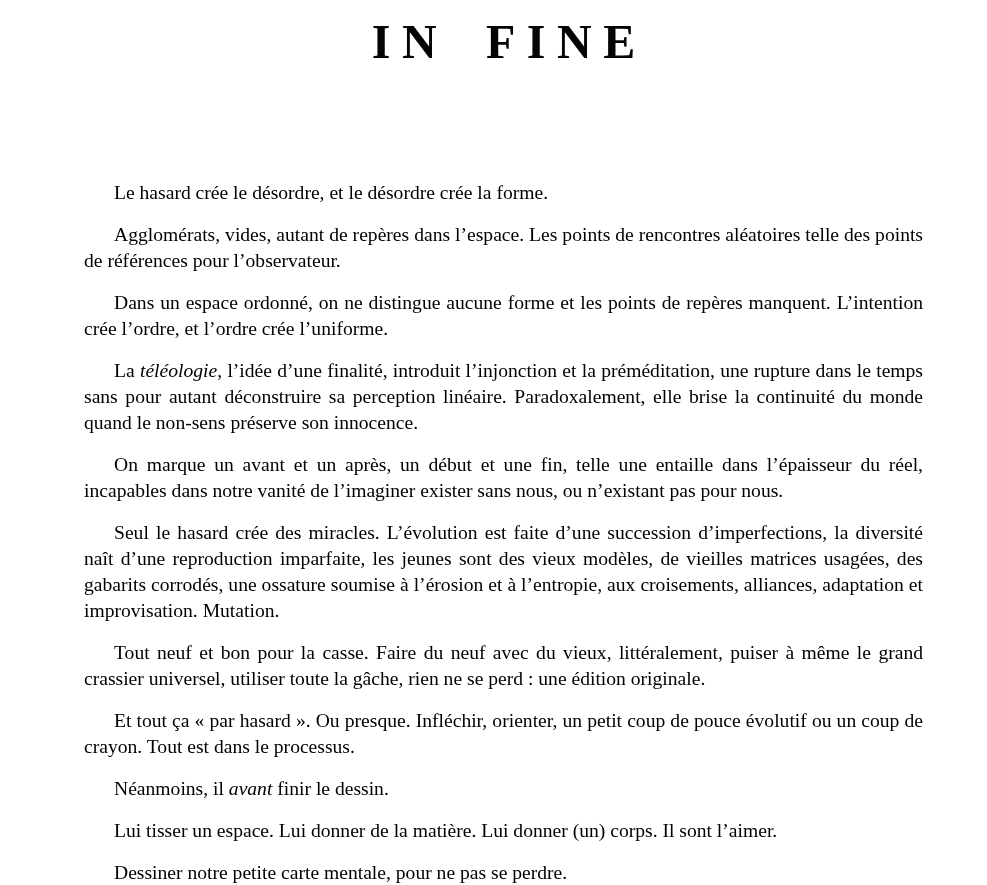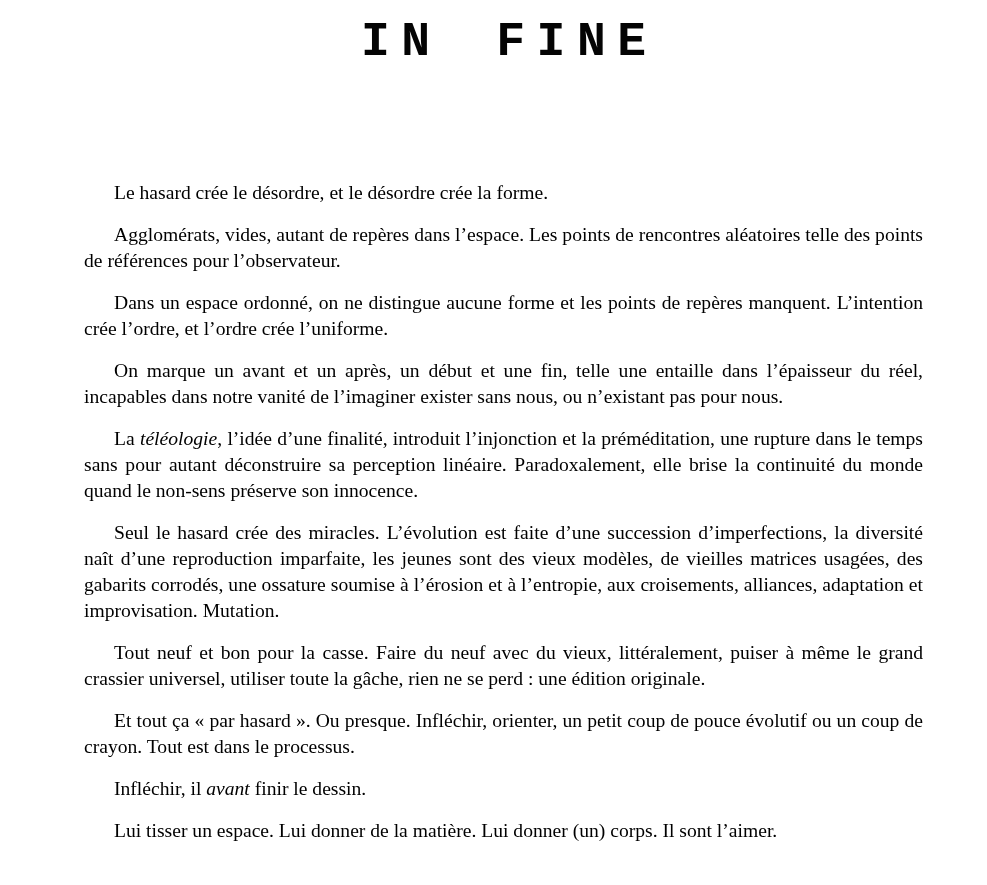--- a/index.html
+++ b/index.html
@@ -17,21 +17,21 @@
   .page {
     width: 987px;
     height: 885px;
     background: #ffffff;
     box-sizing: border-box;
     padding: 18px 48px 0 68px;
   }
   .doc-title {
     margin: 0;
     text-align: center;
-    font-family: Liberation Mono, monospace;
+    font-family: Liberation Serif, serif;
     font-weight: bold;
     font-size: 48px;
     line-height: 1;
     letter-spacing: 0.24em;
     word-spacing: 0.30em;
     color: #040404;
     white-space: nowrap;
     text-indent: 0.24em; 
   }
   .doc-body {
@@ -65,32 +65,33 @@
 
   <div class="doc-body">
 
     <p><span>Le hasard crée le désordre, et le désordre crée la forme.</span></p>
 
 
     <p><span>Agglomérats, vides, autant de repères dans l’espace. Les points de rencontres aléatoires telle des points de références pour l’observateur.</span></p>
 
     <p><span>Dans un espace ordonné, on ne distingue aucune forme et les points de repères manquent. L’intention crée l’ordre, et l’ordre crée l’uniforme.</span></p>
 
+    <p><span>La </span><span class="it">téléologie</span><span>, l’idée d’une finalité, introduit l’injonction et la préméditation, une rupture dans le temps sans pour autant déconstruire sa perception linéaire. Paradoxalement, elle brise la continuité du monde quand le non-sens préserve son innocence.</span></p>
+
     <p><span>On marque un avant et un après, un début et une fin, telle une entaille dans l’épaisseur du réel, incapables dans notre vanité de l’imaginer exister sans nous, ou n’existant pas pour nous.</span></p>
-
-    <p><span>La </span><span class="it">téléologie</span><span>, l’idée d’une finalité, introduit l’injonction et la préméditation, une rupture dans le temps sans pour autant déconstruire sa perception linéaire. Paradoxalement, elle brise la continuité du monde quand le non-sens préserve son innocence.</span></p>
 
     <p><span>Seul le hasard crée des miracles. L’évolution est faite d’une succession d’imperfections, la diversité naît d’une reproduction imparfaite, les jeunes sont des vieux modèles, de vieilles matrices usagées, des gabarits corrodés, une ossature soumise à l’érosion et à l’entropie, aux croisements, alliances, adaptation et improvisation. Mutation.</span></p>
 
     <p><span>Tout neuf et bon pour la casse. Faire du neuf avec du vieux, littéralement, puiser à même le grand crassier universel, utiliser toute la gâche, rien ne se perd&nbsp;: une édition originale.</span></p>
 
     <p><span>Et tout ça «&nbsp;par hasard&nbsp;». Ou presque. Infléchir, orienter, un petit coup de pouce évolutif ou un coup de crayon. Tout est dans le processus.</span></p>
 
-    <p><span>Infléchir, il </span><span class="it">avant</span><span> finir le dessin.</span></p>
+    <p><span>Néanmoins, il </span><span class="it">avant</span><span> finir le dessin.</span></p>
 
 
     <p><span>Lui tisser un espace. Lui donner de la matière. Lui donner (un) corps. Il sont l’aimer.</span></p>
 
+    <p><span>Dessiner notre petite carte mentale, pour ne pas se perdre.</span></p>
 
 
 
   </div>
 </div>
 
 </body></html>

